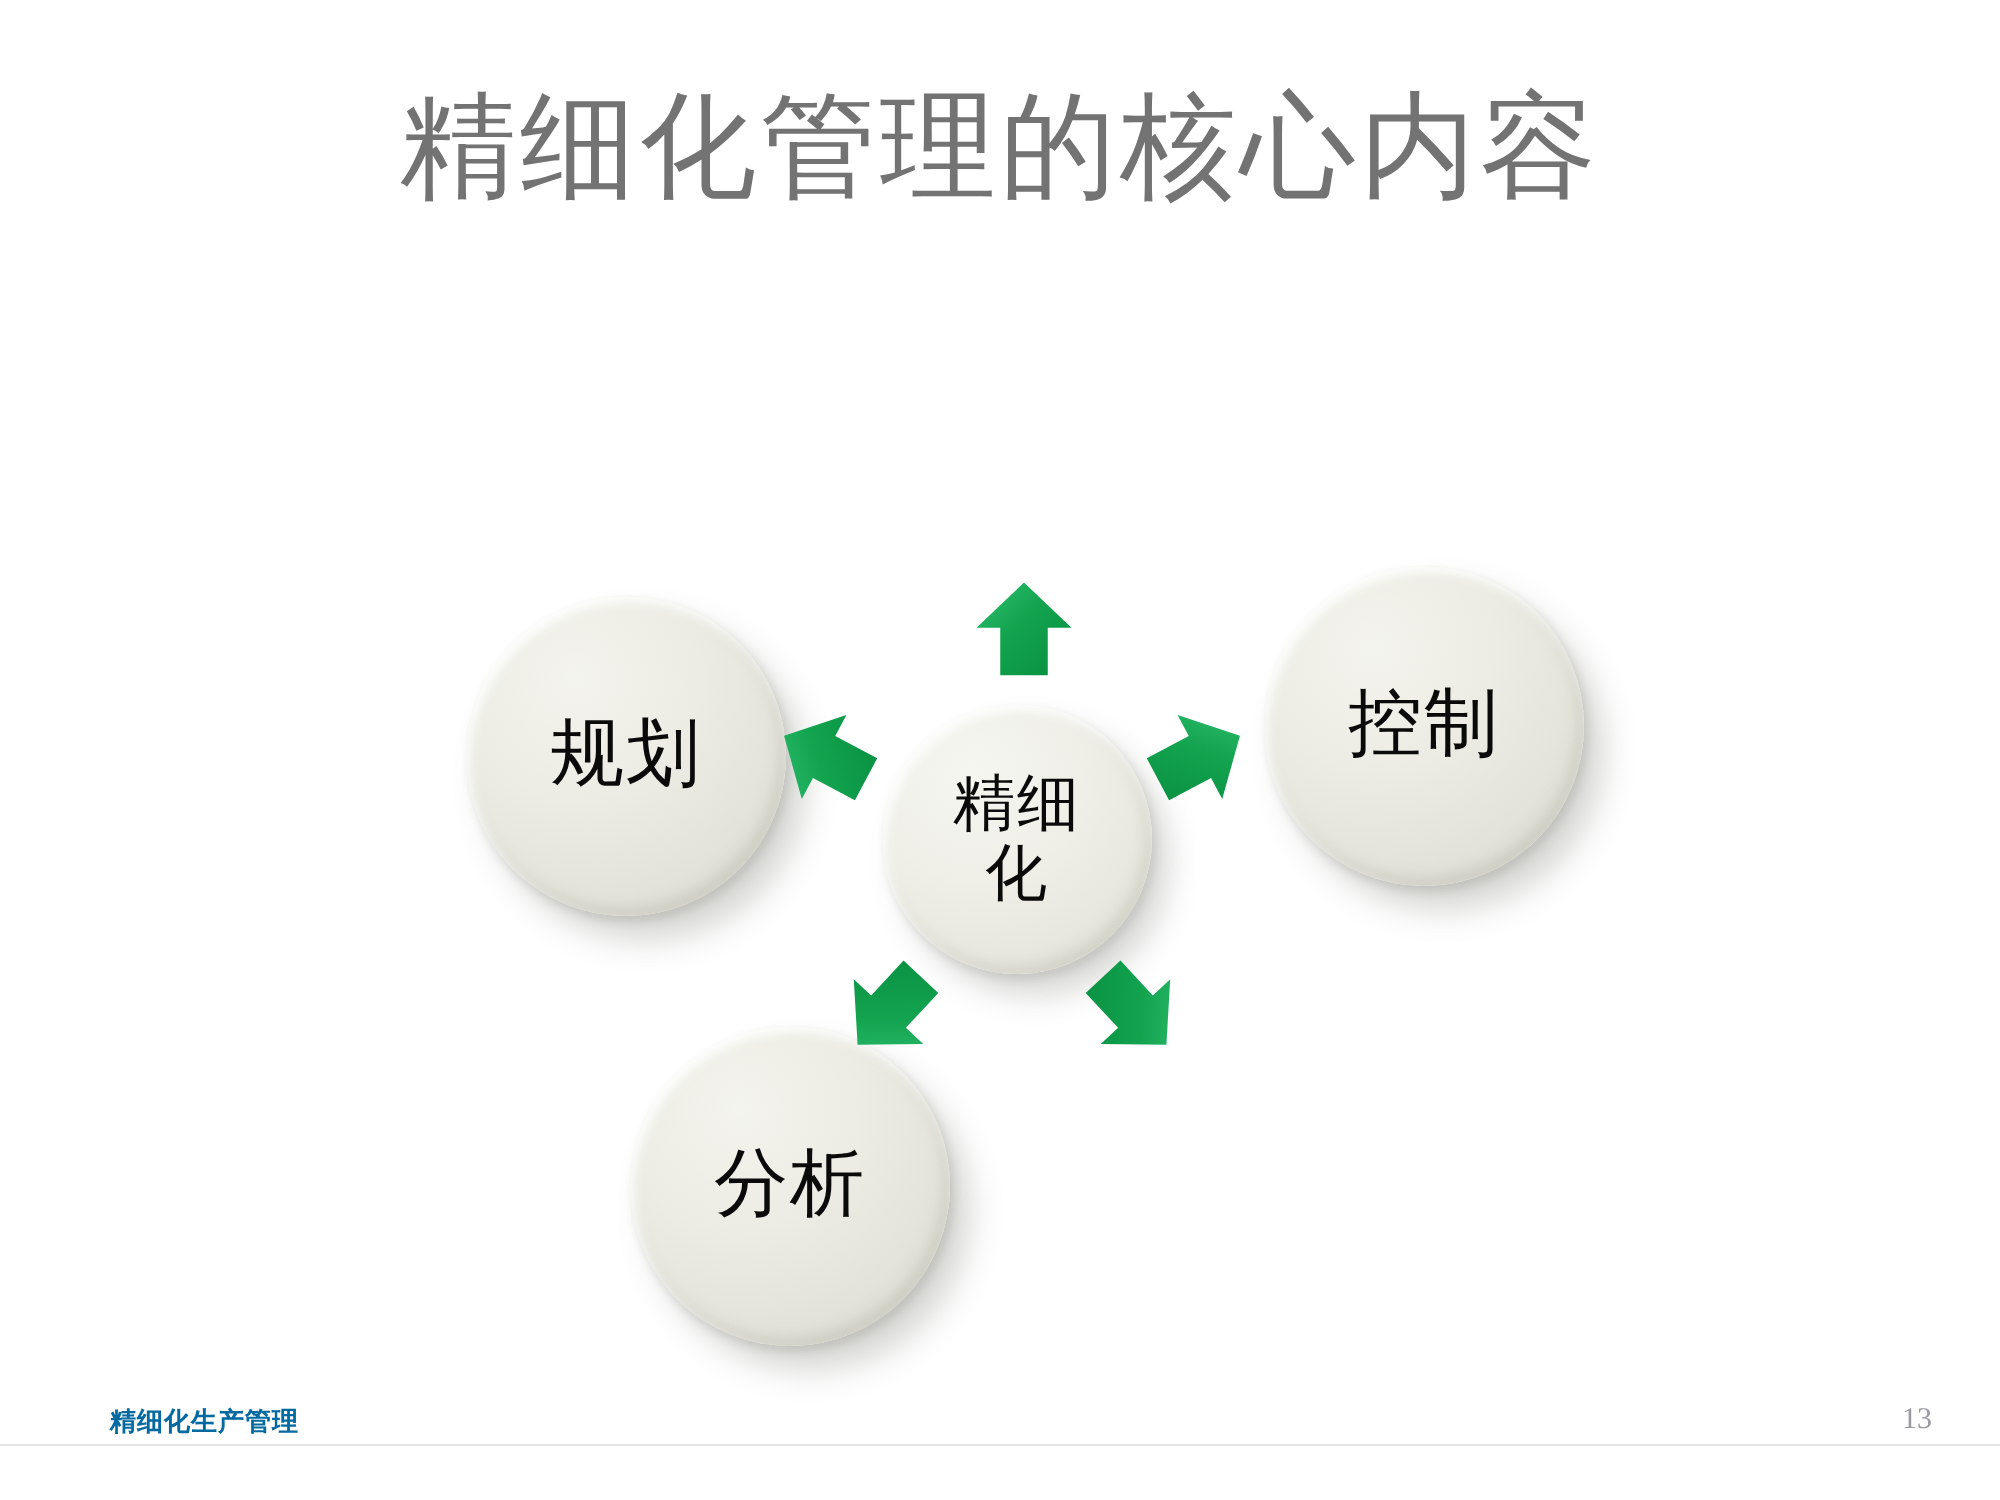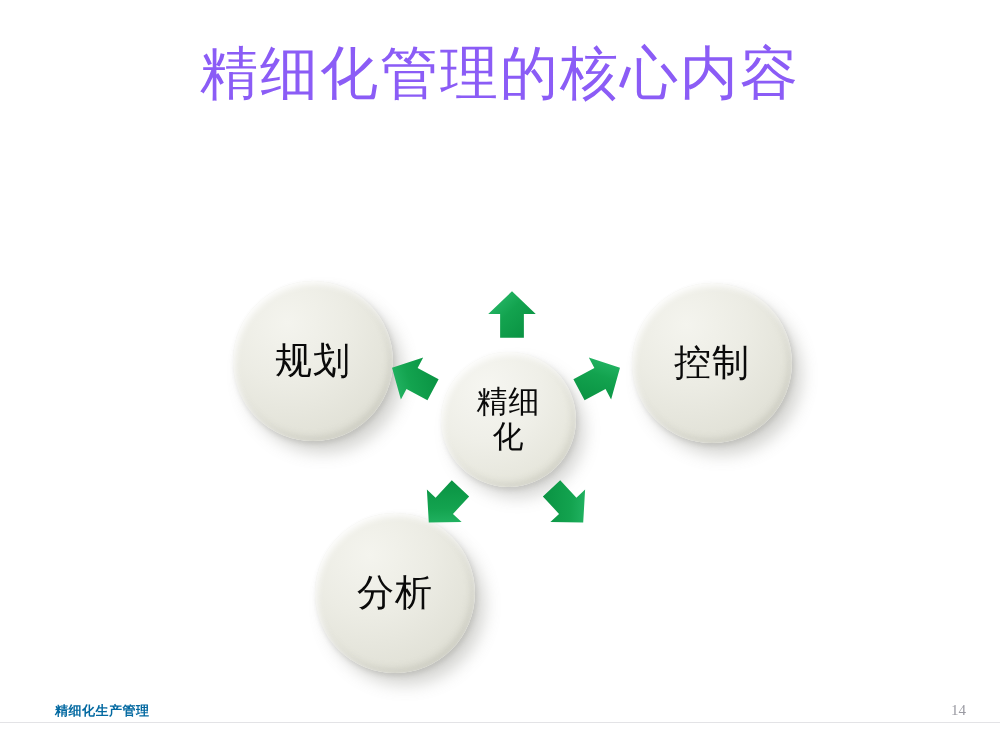--- a/index.html
+++ b/index.html
@@ -21,21 +21,21 @@
   
   #slide-title {
     position: absolute;
     left: 0;
     top: 44px;
     width: 1000px;
     text-align: center;
     font-family: "Liberation Serif", "DejaVu Serif", serif;
     font-size: 58px;
     line-height: 1.05;
-    color: #8b5cf6;
+    color: #737373;
     letter-spacing: 2px;
     white-space: nowrap;
   }
 
   
   #diagram {
     position: absolute;
     left: 0;
     top: 120px;
     width: 1000px;
@@ -84,21 +84,21 @@
     box-shadow:
       9px 11px 15px rgba(120,120,110,0.28),
       2px 3px 5px rgba(120,120,110,0.20),
       inset 2px 3px 6px rgba(255,255,255,0.95),
       inset -3px -4px 7px rgba(170,170,158,0.32);
   }
 
   
   #node-top      { left: 433px; top: 18px; }
   #node-right    { left: 632px; top: 163px; }
-  #node-left     { left: 233px; top: 161px; }
+  #node-left     { left: 233px; top: 178px; }
   #node-bottomright { left: 556px; top: 393px; }
   #node-bottomleft  { left: 315px; top: 393px; text-align: center; }
   #node-center   { left: 441px; top: 232px; }
 
   
   .arrow {
     position: absolute;
     width: 54px;
     height: 54px;
   }
@@ -204,15 +204,15 @@
         <polygon points="50,6 94,48 72,48 72,92 28,92 28,48 6,48" fill="url(#ag1)"></polygon>
       </svg>
     </div>
 
   </div>
 
   <div id="footer-rule"></div>
 
   <div id="footer-text">精细化生产管理</div>
 
-  <div id="page-number">14</div>
+  <div id="page-number">13</div>
 
 </div>
 
 </body></html>

